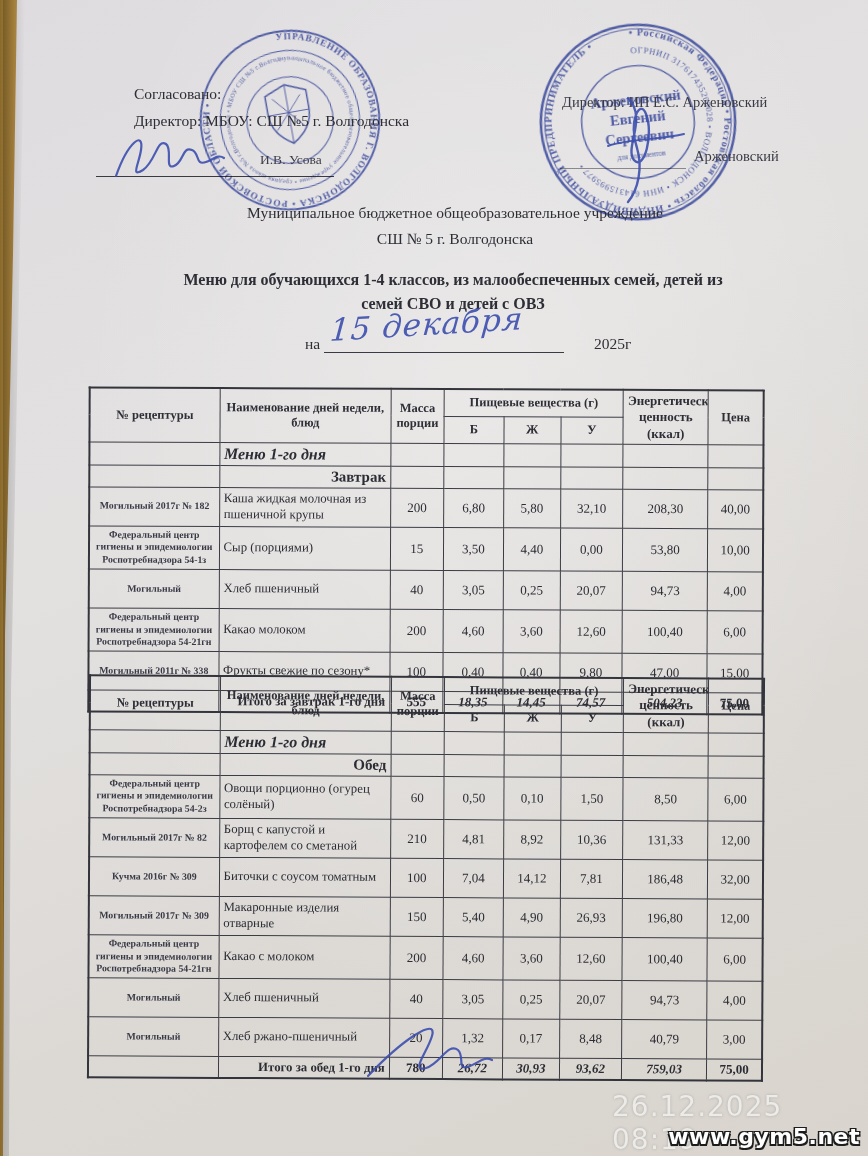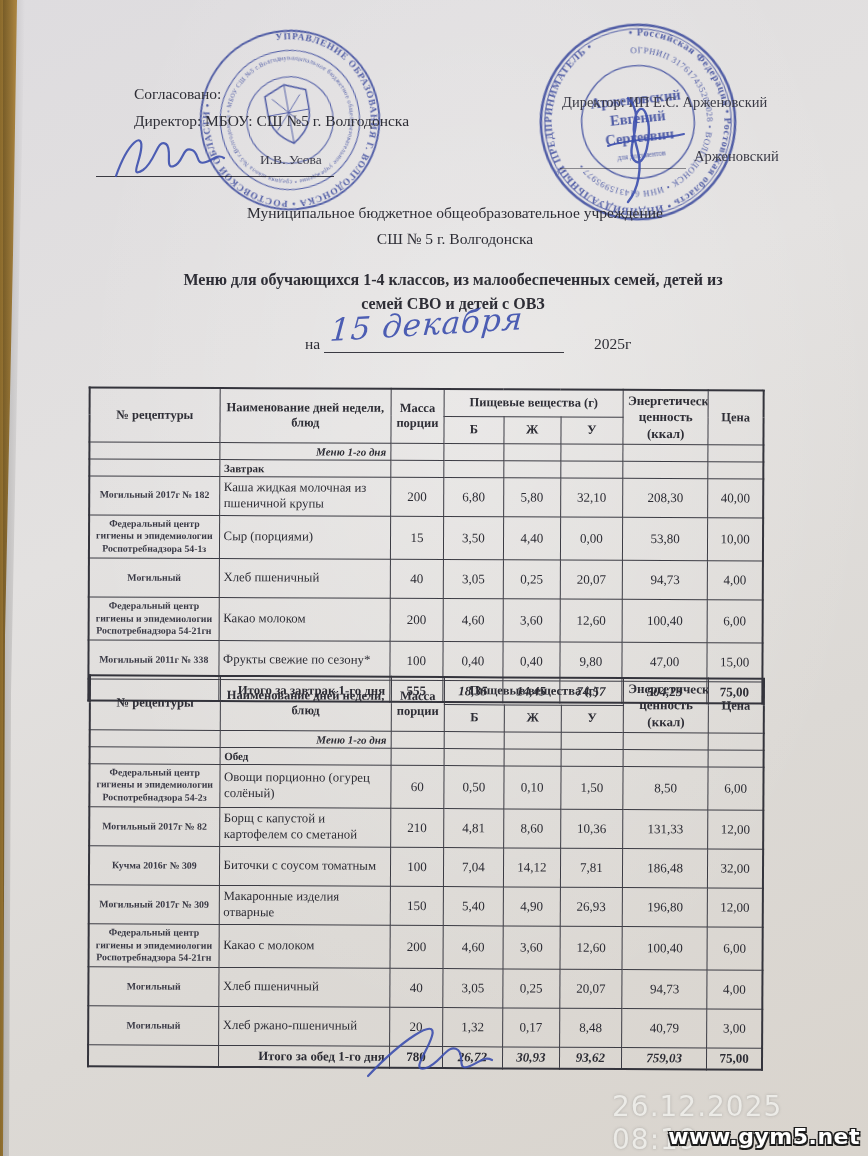--- a/index.html
+++ b/index.html
@@ -46,22 +46,22 @@
   .tbl{position:absolute;left:88px;width:676px;border-collapse:collapse;table-layout:fixed;}
   .tbl-1{top:388px;transform:rotate(.25deg);}
   .tbl-2{top:676px;transform:rotate(.3deg);}
   .tbl td,.tbl th{border:1.4px solid #3c3c44;padding:2px 4px;vertical-align:middle;overflow:hidden;}
   .tbl{border:2px solid #34343c;}
   .tbl th{font-size:12.5px;font-weight:bold;text-align:center;line-height:1.25;}
   .tbl th.energy-h{font-size:13px;}
   .tbl td{font-size:13px;text-align:center;color:#2c2c34;}
   td.recipe{font-size:9.8px;line-height:1.3;color:#3a3a46;font-weight:bold;}
   td.dish{text-align:left;font-size:12.8px;line-height:1.25;}
-  td.menu-label{text-align:right;font-style:italic;font-weight:bold;font-size:11px;}
-  td.meal-label{text-align:left;font-weight:bold;font-size:11px;}
+  td.menu-label{text-align:left;font-style:italic;font-weight:bold;font-size:16px;}
+  td.meal-label{text-align:right;font-weight:bold;font-size:15px;}
   tr.spacer-row td{height:12px;}
   tr.total-row td{font-weight:bold;}
   td.total-label{text-align:right;font-size:12.8px;white-space:nowrap;}
   td.total-val{font-style:italic;}
   td.total-mass,td.total-price{font-style:normal;margin-left:46px;}
   tr.data-row td{height:34px;}
 
   
   .footer-line{position:absolute;left:218px;top:1072px;font-size:15px;}
   .footer-blank{display:inline-block;width:190px;border-bottom:1.3px solid #3a3a42;height:16px;}
@@ -321,21 +321,21 @@
           <td>0,10</td>
           <td>1,50</td>
           <td>8,50</td>
           <td>6,00</td>
         </tr>
         <tr class="data-row">
           <td class="recipe">Могильный 2017г № 82</td>
           <td class="dish">Борщ с капустой и картофелем со сметаной</td>
           <td>210</td>
           <td>4,81</td>
-          <td>8,60</td>
+          <td>8,92</td>
           <td>10,36</td>
           <td>131,33</td>
           <td>12,00</td>
         </tr>
         <tr class="data-row">
           <td class="recipe">Кучма 2016г № 309</td>
           <td class="dish">Биточки с соусом томатным</td>
           <td>100</td>
           <td>7,04</td>
           <td>14,12</td>

